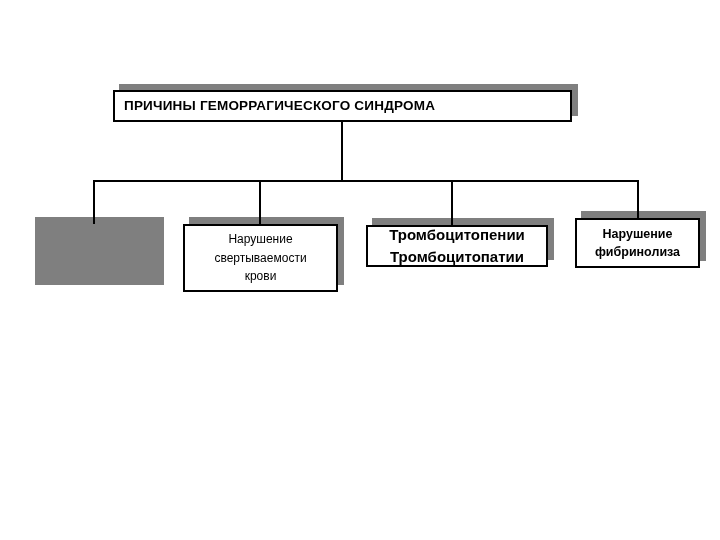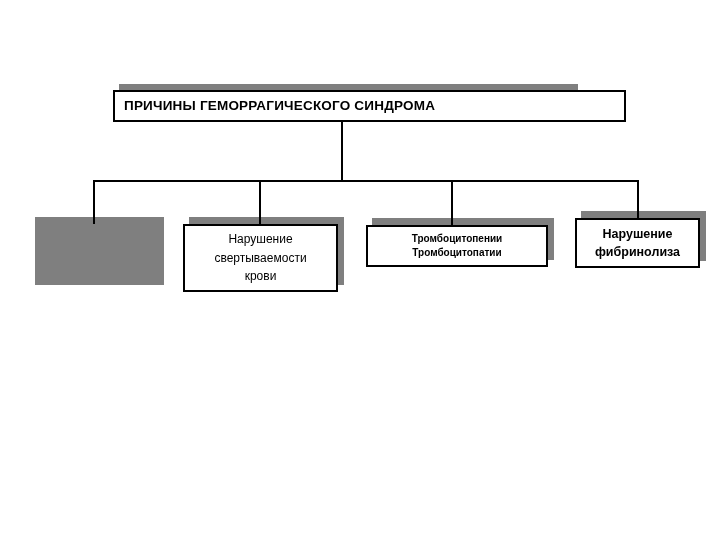--- a/index.html
+++ b/index.html
@@ -39,21 +39,21 @@
     width: 100%;
     padding: 0 4px;
     color: #000000;
     white-space: pre-line;
   }
 
   
   #root-node {
     left: 113px;
     top: 90px;
-    width: 513px;
+    width: 459px;
     height: 32px;
     justify-content: flex-start;
   }
   #root-node .node-label {
     text-align: left;
     padding-left: 9px;
     font-size: 13.5px;
     font-weight: bold;
     letter-spacing: 0.2px;
     line-height: 1.1;
@@ -75,21 +75,21 @@
   #leaf-0 { left: 29px; top: 224px; width: 129px; height: 68px; }
   #leaf-0-shadow { left: 35px; top: 217px; width: 129px; height: 68px; }
 
   
   #leaf-1 { left: 183px; top: 224px; width: 155px; height: 68px; }
   #leaf-1-shadow { left: 189px; top: 217px; width: 155px; height: 68px; }
 
   
   #leaf-2 { left: 366px; top: 225px; width: 182px; height: 42px; }
   #leaf-2-shadow { left: 372px; top: 218px; width: 182px; height: 42px; }
-  #leaf-2 .node-label { font-weight: bold; font-size: 10px; line-height: 1.45; }
+  #leaf-2 .node-label { font-weight: bold; font-size: 15px; line-height: 1.45; }
 
   
   #leaf-3 { left: 575px; top: 218px; width: 125px; height: 50px; }
   #leaf-3-shadow { left: 581px; top: 211px; width: 125px; height: 50px; }
   #leaf-3 .node-label { font-weight: bold; font-size: 12.5px; line-height: 1.45; }
 
   
   .conn {
     position: absolute;
     background: #000000;

